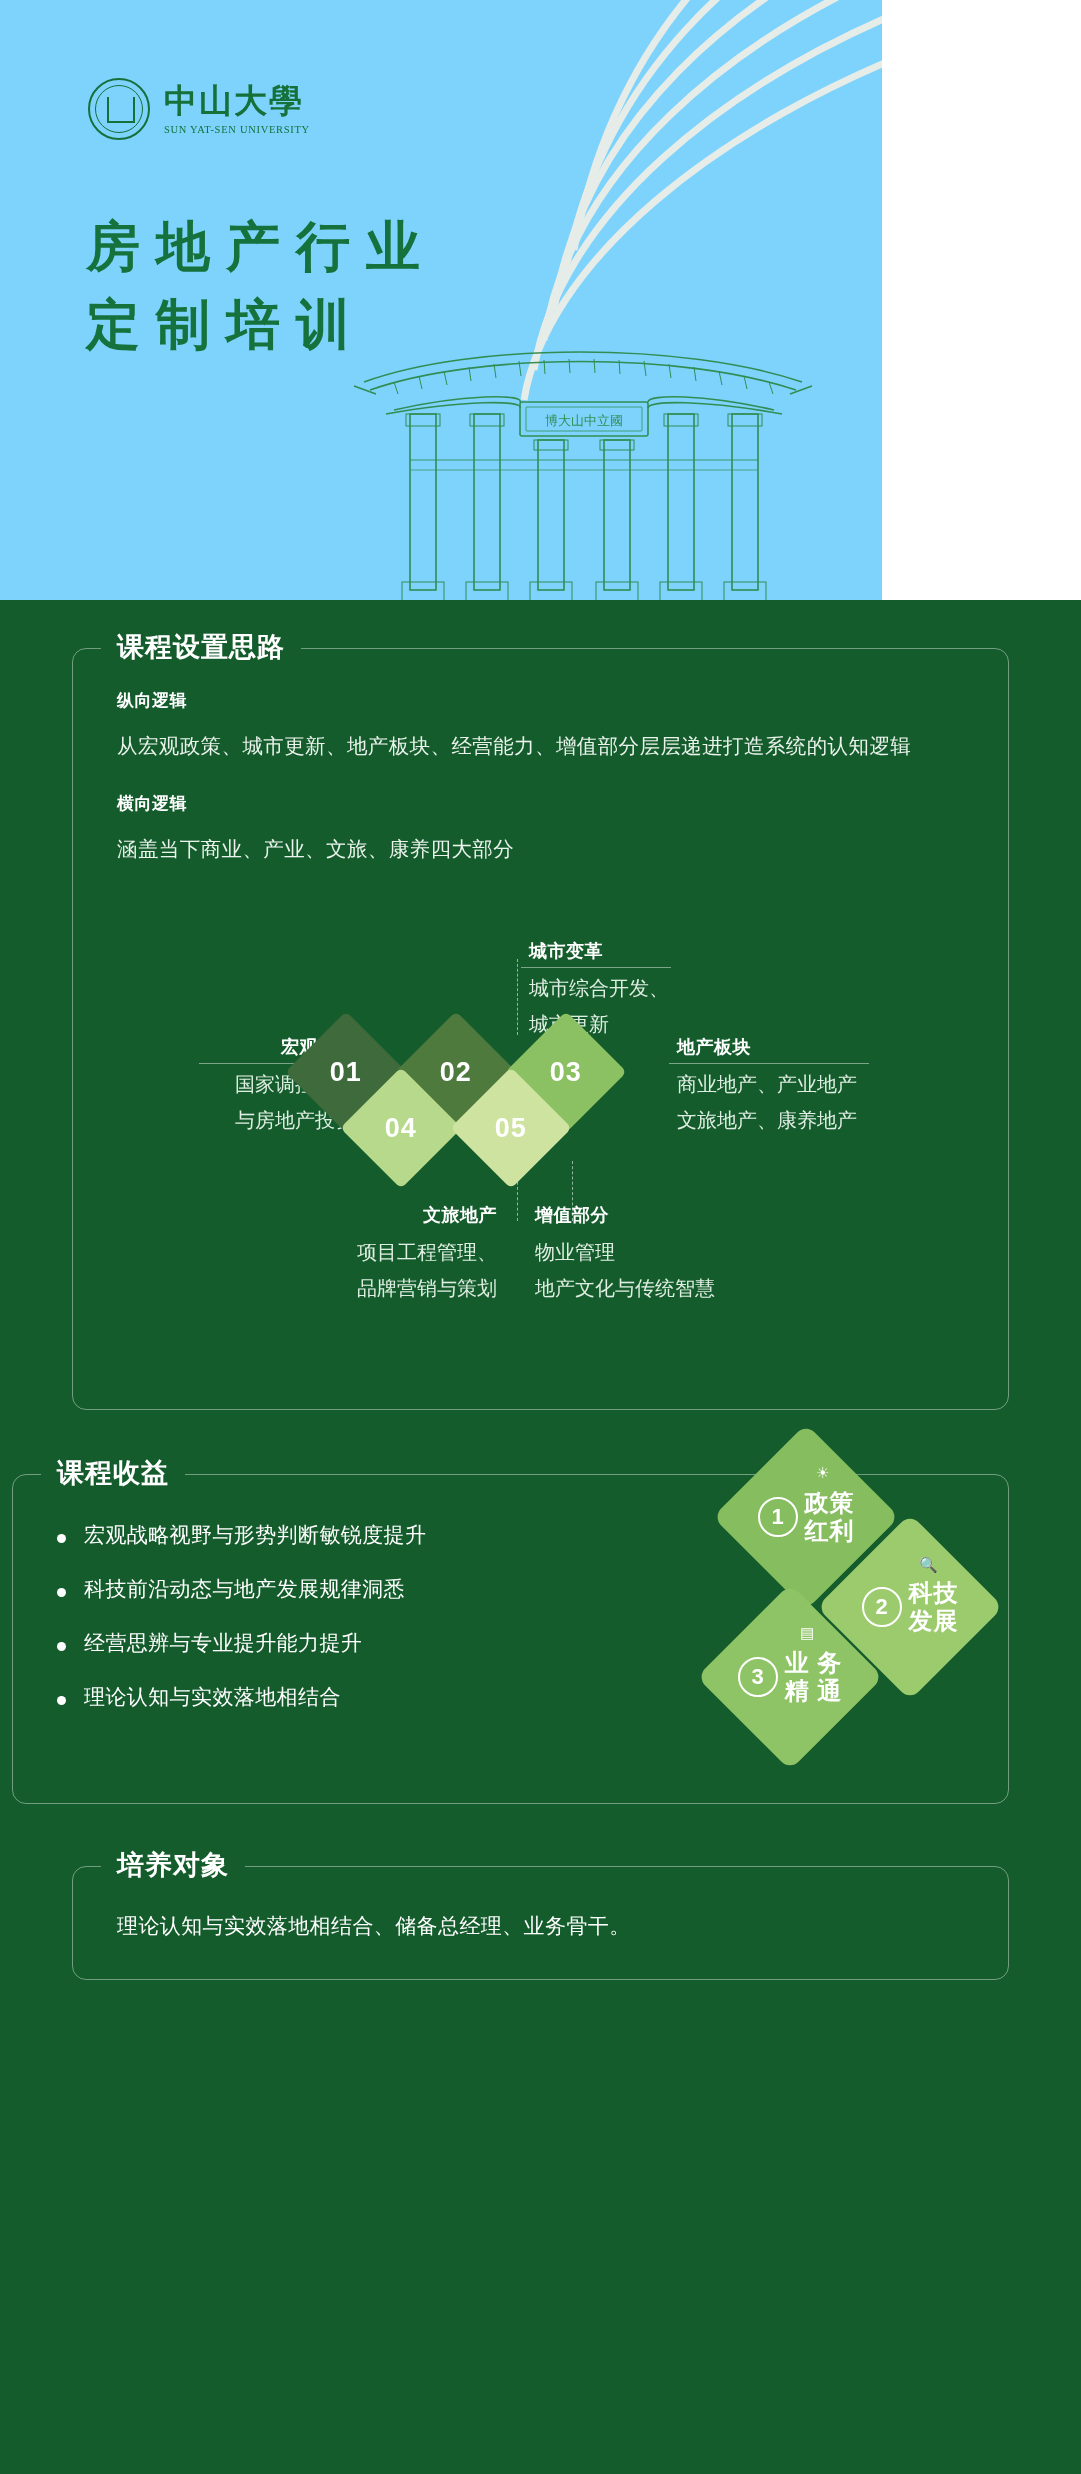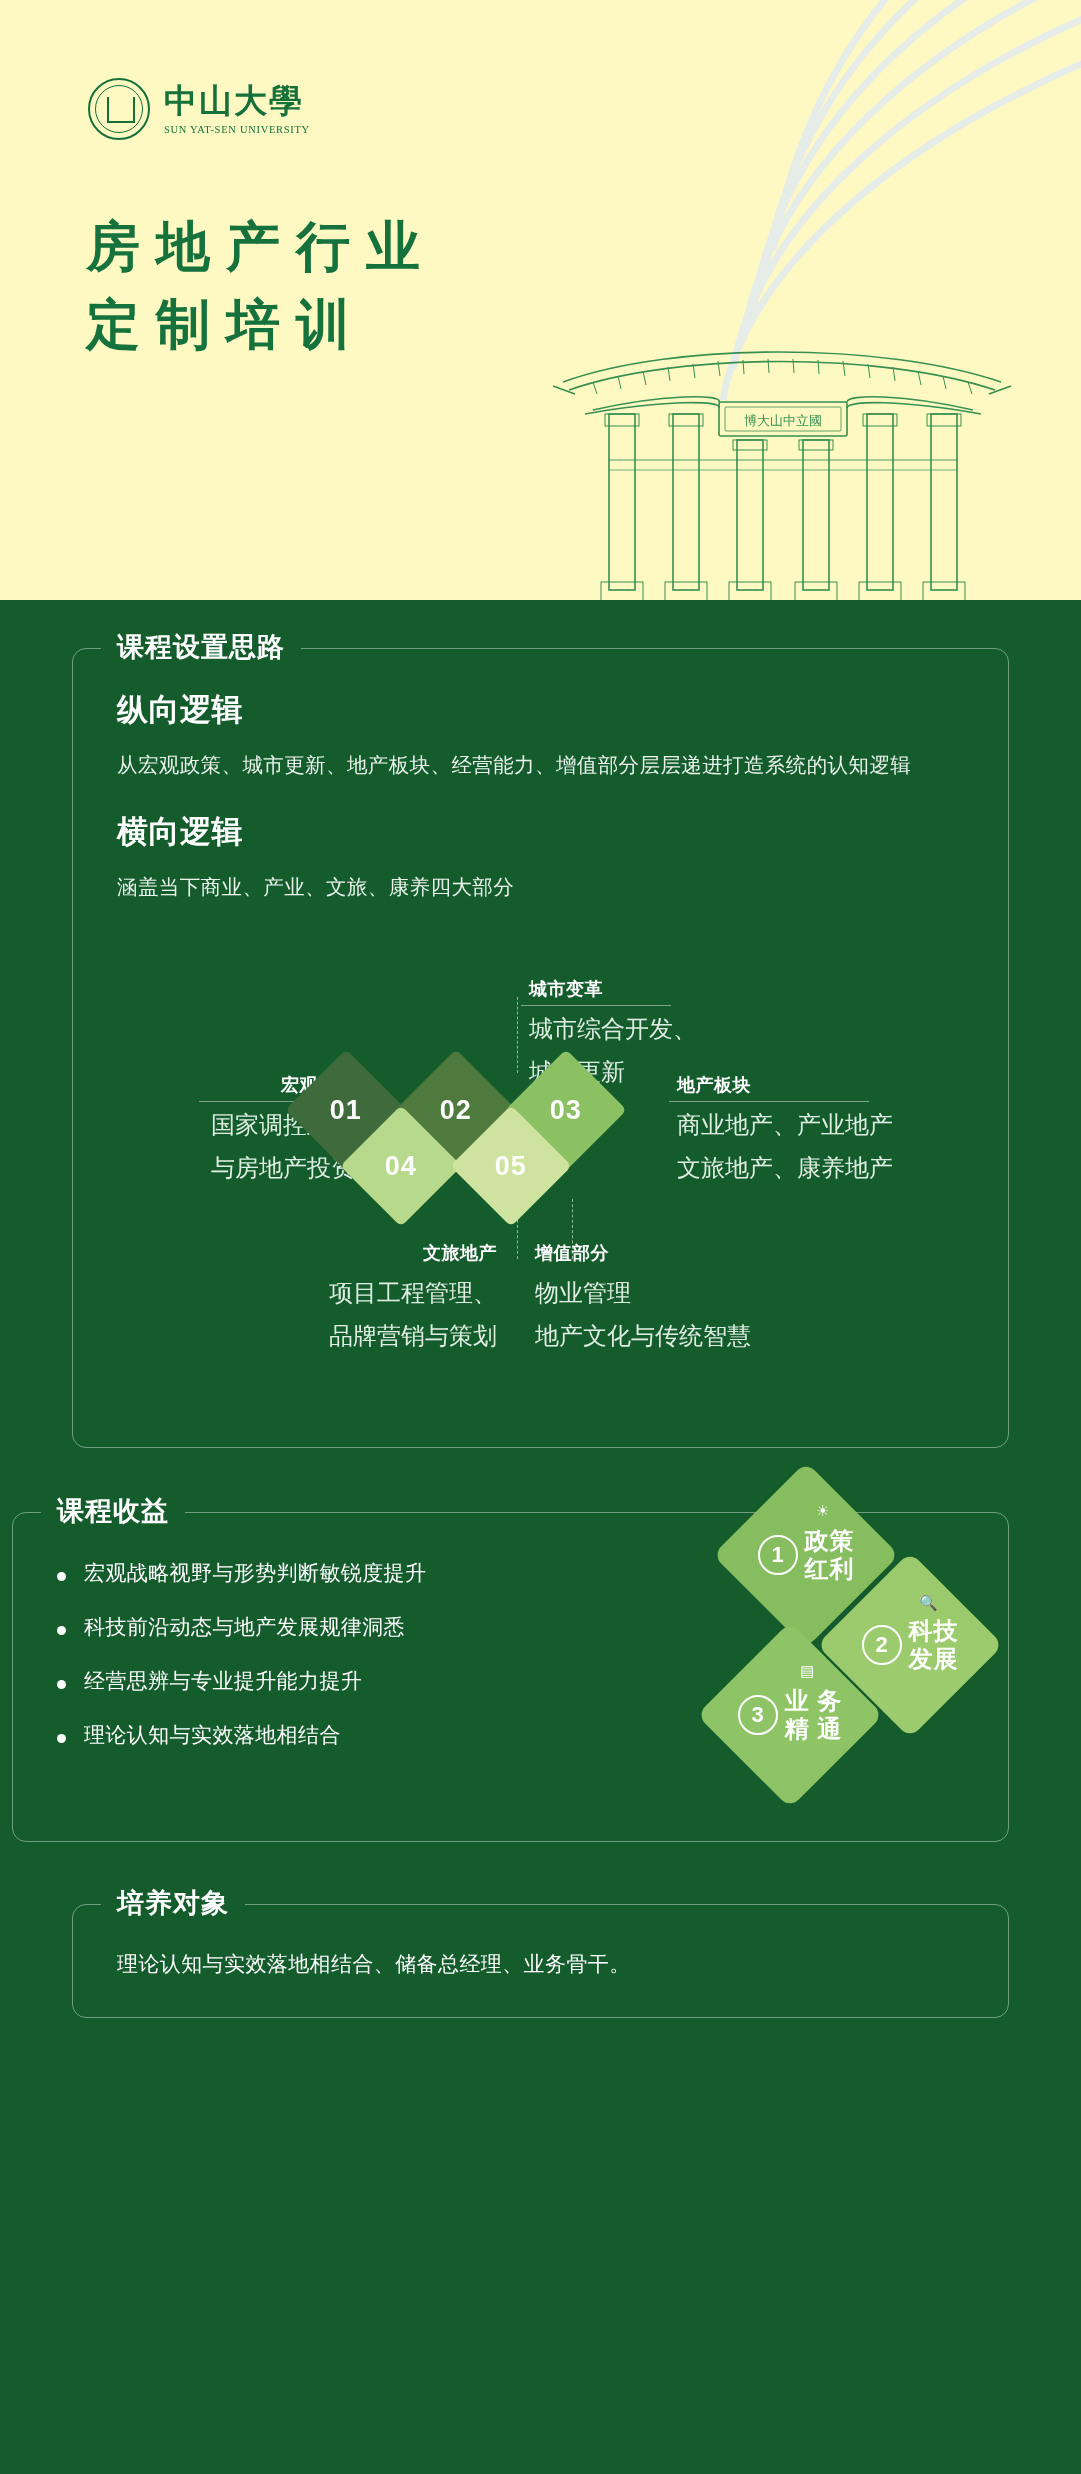--- a/index.html
+++ b/index.html
@@ -14,23 +14,23 @@
     width: 1081px;
     height: 2474px;
     overflow: hidden;
     background: #ffffff;
   }
 
   
   .header {
     position: absolute;
     left: 0; top: 0;
-    width: 1081px;
+    width: 882px;
     height: 620px;
-    background: #fef9c3;
+    background: #7dd3fc;
     overflow: hidden;
   }
   .header-swoosh {
     position: absolute;
     right: -60px; top: -220px;
     width: 760px; height: 700px;
     pointer-events: none;
   }
   .logo-wrap {
     position: absolute;
@@ -124,21 +124,21 @@
     background: #145c2c;
     padding: 0 16px;
     font-size: 27px;
     font-weight: bold;
     color: #ffffff;
     letter-spacing: 1px;
     white-space: nowrap;
   }
 
   .sub-head {
-    font-size: 31px;
+    font-size: 17px;
     font-weight: bold;
     color: #ffffff;
     margin-bottom: 14px;
     letter-spacing: 0.5px;
   }
   .para {
     font-size: 20.5px;
     color: #eaf3ec;
     line-height: 1.95;
     letter-spacing: 0.4px;
@@ -176,21 +176,21 @@
 
   .lbl { position: absolute; }
   .lbl .lbl-t {
     font-size: 18px;
     font-weight: bold;
     color: #ffffff;
     letter-spacing: 0.5px;
     white-space: nowrap;
   }
   .lbl .lbl-d {
-    font-size: 24px;
+    font-size: 20px;
     color: #dfeee2;
     line-height: 1.7;
     white-space: nowrap;
     margin-top: 8px;
   }
   .lbl-left { text-align: right; }
   .rule-h {
     position: absolute;
     height: 1px;
     background: rgba(255,255,255,0.45);

